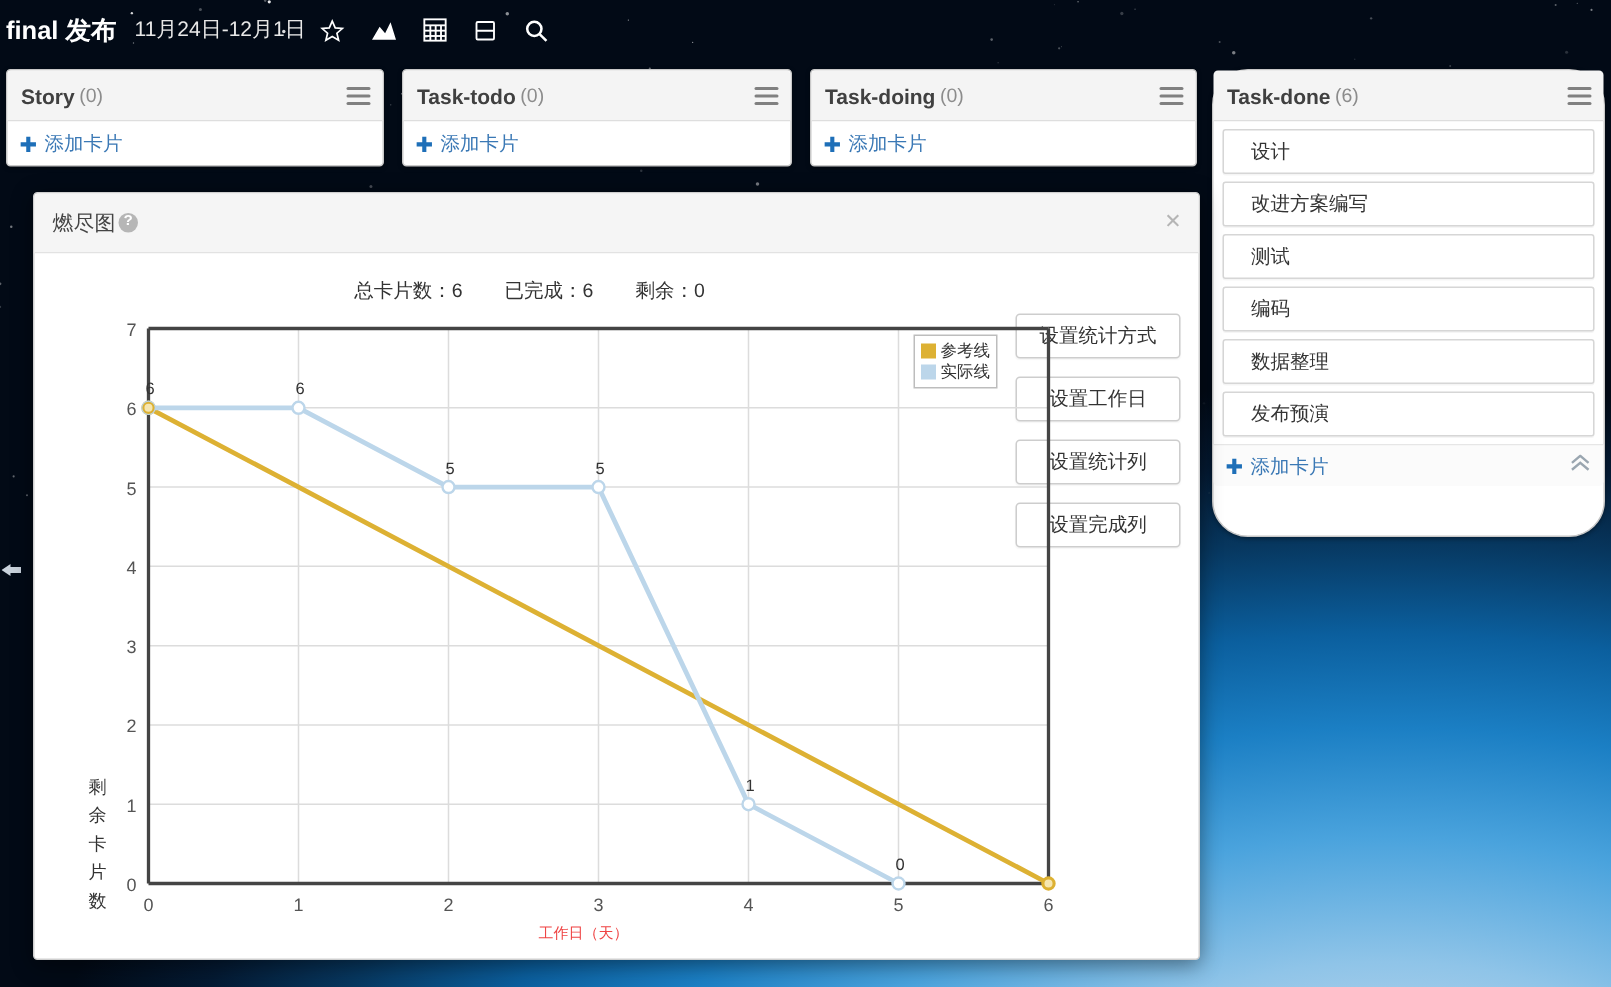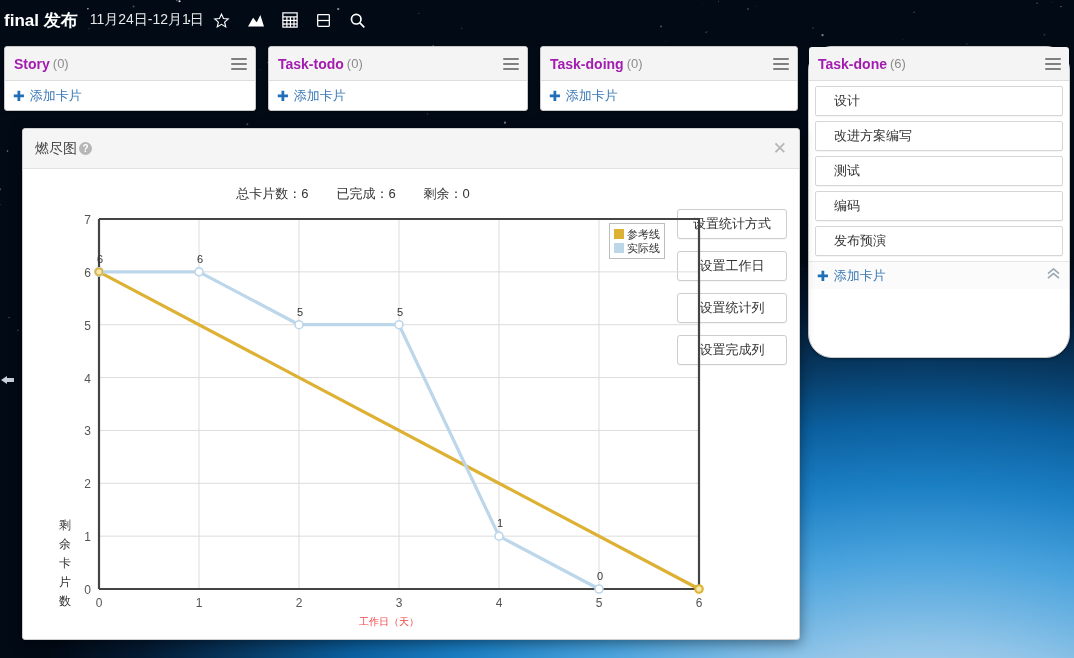--- a/index.html
+++ b/index.html
@@ -43,21 +43,21 @@
     position:absolute; top:0;
     background:#fff;
     border:1px solid #c8c8c8;
     border-radius:3px;
     box-shadow:0 1px 3px rgba(0,0,0,.35);
   }
   .col-head {
     height:34px; display:flex; align-items:center; padding:0 8px 0 9px;
     background:#f4f4f4; border-bottom:1px solid #dedede; border-radius:3px 3px 0 0;
   }
-  .col-name { font-size:14px; font-weight:bold; color:#a21caf; }
+  .col-name { font-size:14px; font-weight:bold; color:#404040; }
   .col-count { font-size:13px; color:#8c8c8c; margin-left:3px; }
   .burger { margin-left:auto; width:16px; height:12px; display:flex; flex-direction:column; justify-content:space-between; }
   .burger i { display:block; height:2px; background:#808080; border-radius:1px; }
   .add-card {
     height:30px; display:flex; align-items:center; padding-left:8px;
     font-size:13px; color:#3a78b5;
   }
   .plus { color:#1e6fb8; font-weight:bold; margin-right:5px; font-size:14px; line-height:1; }
   .card {
     margin:5px 6px; min-height:30px; border:1px solid #d6d6d6; border-radius:2px;
@@ -71,21 +71,21 @@
   .chev-up { margin-left:auto; color:#9aa6b0; font-size:13px; }
 
   
   .dialog {
     position:absolute; left:22px; top:128px; width:778px; height:512px;
     background:#fff; border:1px solid #cfcfcf; border-radius:3px;
     box-shadow:0 3px 14px rgba(0,0,0,.45); z-index:10;
   }
   .dlg-head {
     height:40px; background:#f5f5f5; border-bottom:1px solid #e2e2e2;
-    display:flex; align-items:center; padding:0 12px; border-radius:3px 3px 0 0;
+    display:flex; align-items:center; padding:0 12px; border-radius:3px 3px 0 0;font-family:Liberation Mono, monospace;
   }
   .dlg-title { font-size:14px; color:#444; }
   .help-ic {
     display:inline-flex; align-items:center; justify-content:center;
     width:13px; height:13px; border-radius:50%; background:#b6b6b6; color:#fff;
     font-size:10px; margin-left:2px; line-height:1; font-weight:bold;
   }
   .dlg-close { margin-left:auto; color:#b5b5b5; font-size:17px; line-height:1; }
   .dlg-body { position:relative; height:471px; }
   .stats {
@@ -445,20 +445,23 @@
         <div class="card">
           <span>改进方案编写</span>
         </div>
         <div class="card">
           <span>测试</span>
         </div>
         <div class="card">
           <span>编码</span>
         </div>
         <div class="card">
+          <span>数据整理</span>
+        </div>
+        <div class="card">
           <span>发布预演</span>
         </div>
       </div>
     <div class="col-footer">
       <span class="add-card" style="height:auto;padding-left:0;">
         <span class="plus">✚</span>
         <span>添加卡片</span>
       </span>
       <span class="chev-up">
         <svg width="15" height="12" viewBox="0 0 16 13" fill="none" stroke="#9aa6b0" stroke-width="1.7">

